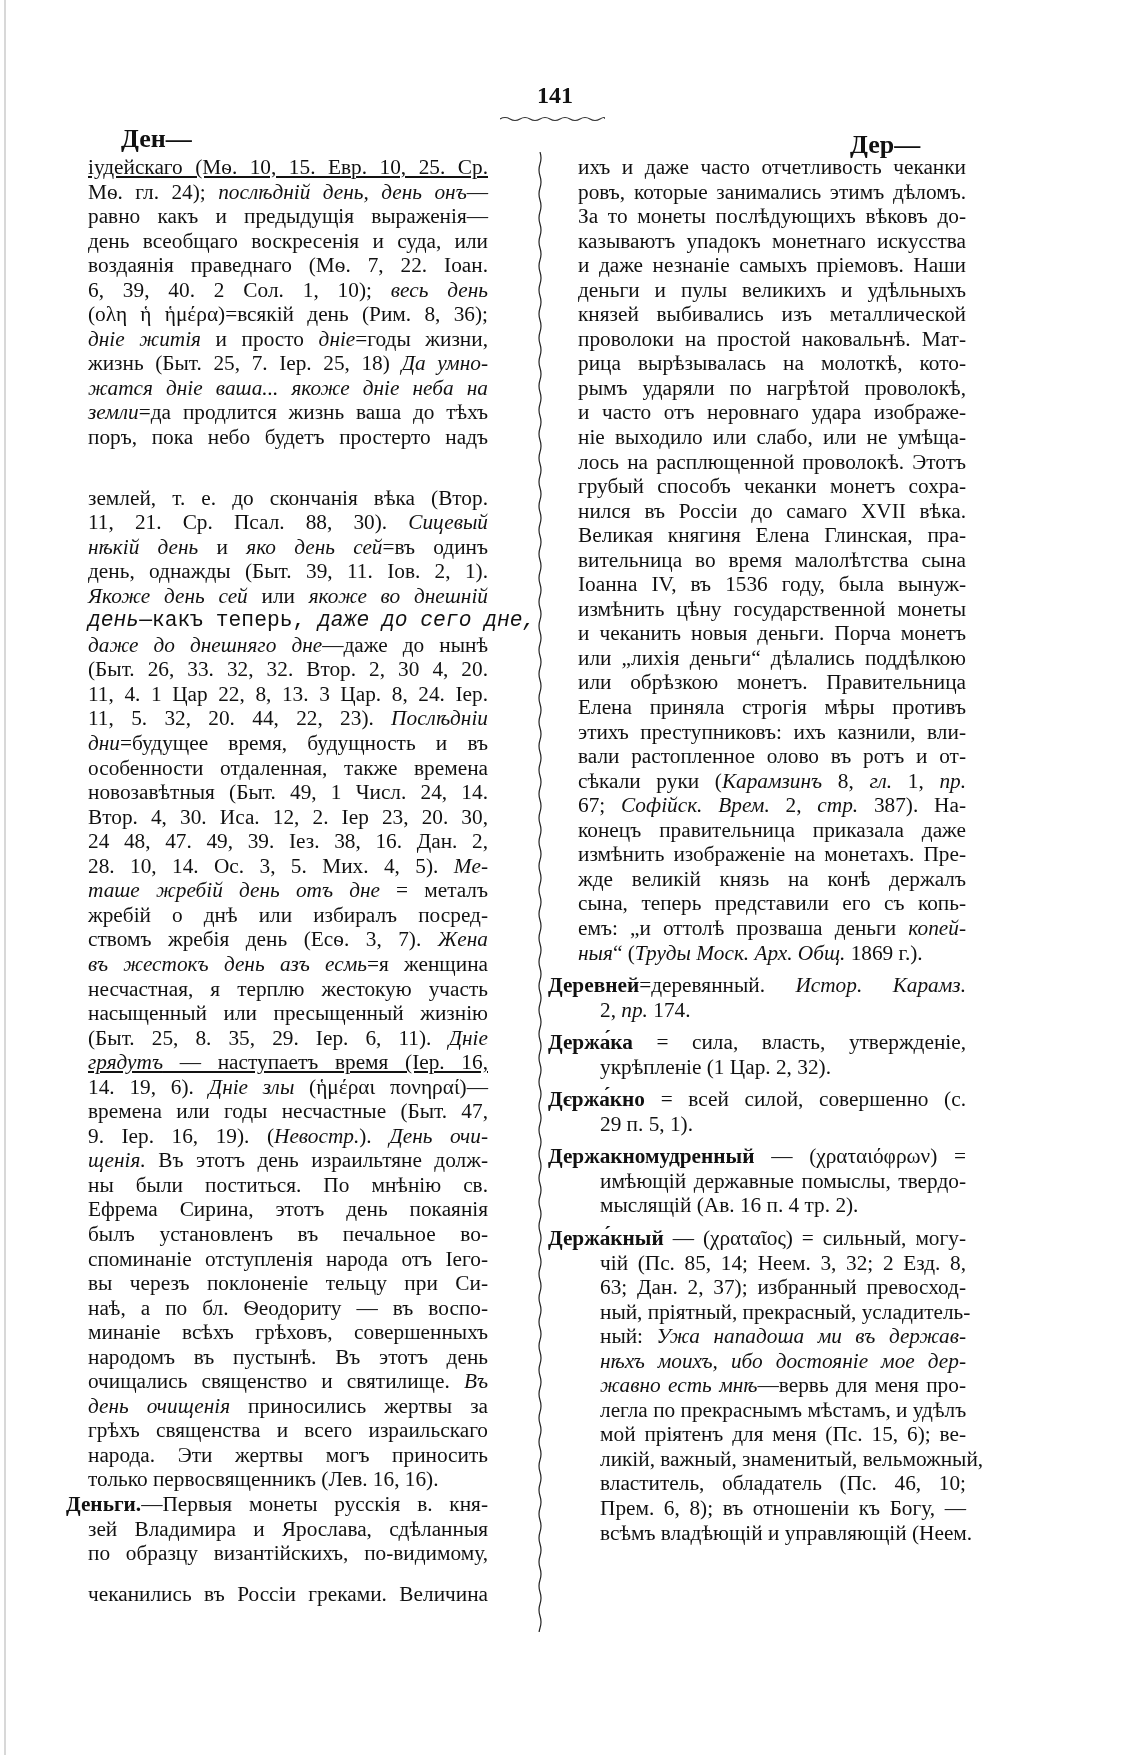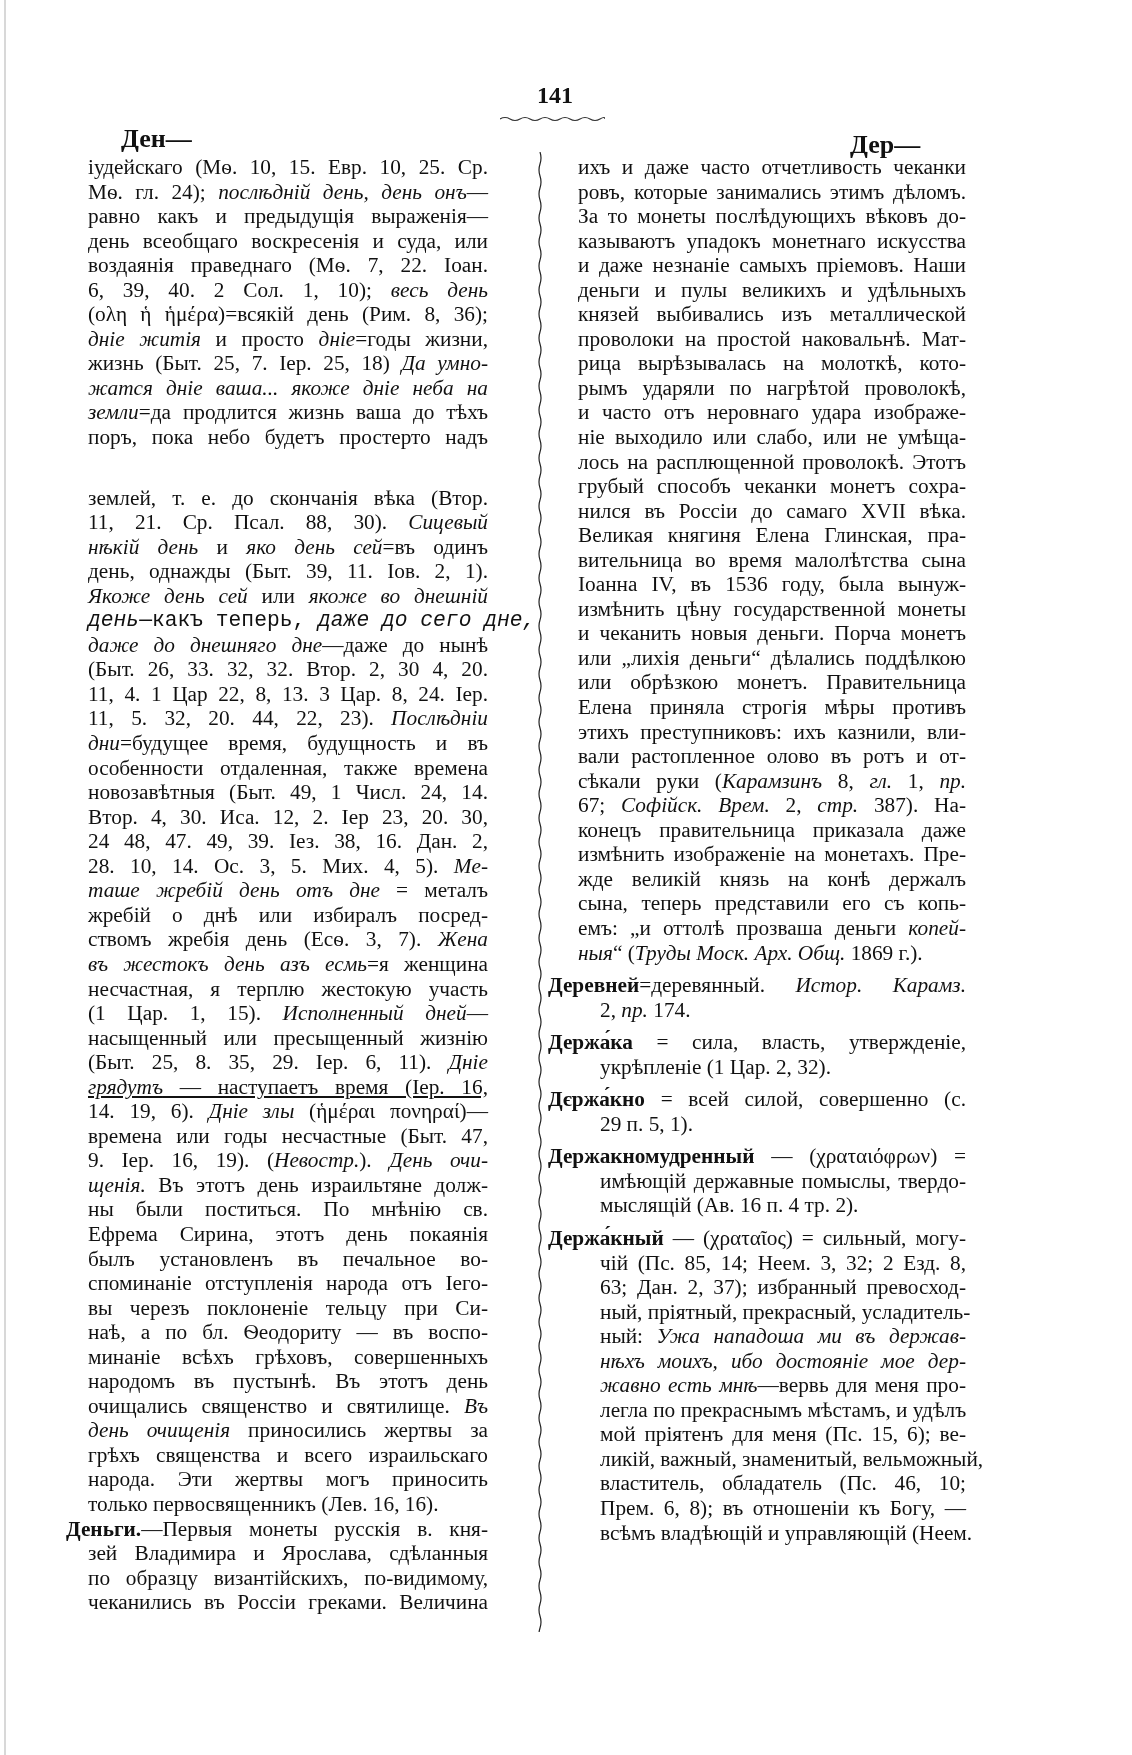--- a/index.html
+++ b/index.html
@@ -44,21 +44,21 @@
 <div class="edge-line"></div>
 
 <div class="running-head head-left">Ден—</div>
 <div class="page-number">141</div>
 <svg class="page-rule" viewBox="0 0 105 6">
   <path d="M0 3 Q 5 0 10 3 T 20 3 T 30 3 T 40 3 T 50 3 T 60 3 T 70 3 T 80 3 T 90 3 T 100 3 T 105 3" fill="none" stroke="#333" stroke-width="1.2"></path>
 </svg>
 <div class="running-head head-right">Дер—</div>
 
 <div class="col col-left" id="col-left">
-    <span class="line" style="padding-left: 0px;"><span>іудейскаго (Мѳ. 10, 15. Евр. 10, 25. Ср.</span></span>
+    <span class="line" style="padding-left: 0px; text-decoration: underline;"><span>іудейскаго (Мѳ. 10, 15. Евр. 10, 25. Ср.</span></span>
     <span class="line" style="padding-left: 0px;"><span>Мѳ. гл. 24); </span><span class="i">послѣдній день, день онъ</span><span>—</span></span>
     <span class="line" style="padding-left: 0px;"><span>равно какъ и предыдущія выраженія—</span></span>
     <span class="line" style="padding-left: 0px;"><span>день всеобщаго воскресенія и суда, или</span></span>
     <span class="line" style="padding-left: 0px;"><span>воздаянія праведнаго (Мѳ. 7, 22. Іоан.</span></span>
     <span class="line" style="padding-left: 0px;"><span>6, 39, 40. 2 Сол. 1, 10); </span><span class="i">весь день</span></span>
     <span class="line" style="padding-left: 0px;"><span>(ολη ἡ ἡμέρα)</span><span>=всякій день (Рим. 8, 36);</span></span>
     <span class="line" style="padding-left: 0px;"><span class="i">дніе житія</span><span> и просто </span><span class="i">дніе</span><span>=годы жизни,</span></span>
     <span class="line" style="padding-left: 0px;"><span>жизнь (Быт. 25, 7. Іер. 25, 18) </span><span class="i">Да умно-</span></span>
     <span class="line" style="padding-left: 0px;"><span class="i">жатся дніе ваша... якоже дніе неба на</span></span>
     <span class="line" style="padding-left: 0px;"><span class="i">земли</span><span>=да продлится жизнь ваша до тѣхъ</span></span>
@@ -77,21 +77,20 @@
     <span class="line" style="padding-left: 0px;"><span>особенности отдаленная, также времена</span></span>
     <span class="line" style="padding-left: 0px;"><span>новозавѣтныя (Быт. 49, 1 Числ. 24, 14.</span></span>
     <span class="line" style="padding-left: 0px;"><span>Втор. 4, 30. Иса. 12, 2. Іер 23, 20. 30,</span></span>
     <span class="line" style="padding-left: 0px;"><span>24 48, 47. 49, 39. Іез. 38, 16. Дан. 2,</span></span>
     <span class="line" style="padding-left: 0px;"><span>28. 10, 14. Ос. 3, 5. Мих. 4, 5). </span><span class="i">Me-</span></span>
     <span class="line" style="padding-left: 0px;"><span class="i">таше жребій день отъ дне</span><span> = металъ</span></span>
     <span class="line" style="padding-left: 0px;"><span>жребій о днѣ или избиралъ посред-</span></span>
     <span class="line" style="padding-left: 0px;"><span>ствомъ жребія день (Есѳ. 3, 7). </span><span class="i">Жена</span></span>
     <span class="line" style="padding-left: 0px;"><span class="i">въ жестокъ день азъ есмь</span><span>=я женщина</span></span>
     <span class="line" style="padding-left: 0px;"><span>несчастная, я терплю жестокую участь</span></span>
-    <span class="line" style="padding-left: 0px;"><span>(1 Цар. 1, 15). </span><span class="i">Исполненный дней</span><span>—</span></span>
     <span class="line" style="padding-left: 0px;"><span>насыщенный или пресыщенный жизнію</span></span>
     <span class="line" style="padding-left: 0px;"><span>(Быт. 25, 8. 35, 29. Іер. 6, 11). </span><span class="i">Дніе</span></span>
     <span class="line" style="padding-left: 0px; text-decoration: underline;"><span class="i">грядутъ</span><span> — наступаетъ время (Іер. 16,</span></span>
     <span class="line" style="padding-left: 0px;"><span>14. 19, 6). </span><span class="i">Дніе злы</span><span> (ἡμέραι πονηραί)—</span></span>
     <span class="line" style="padding-left: 0px;"><span>времена или годы несчастные (Быт. 47,</span></span>
     <span class="line" style="padding-left: 0px;"><span>9. Іер. 16, 19). (</span><span class="i">Невостр.</span><span>). </span><span class="i">День очи-</span></span>
     <span class="line" style="padding-left: 0px;"><span class="i">щенія.</span><span> Въ этотъ день израильтяне долж-</span></span>
     <span class="line" style="padding-left: 0px;"><span>ны были поститься. По мнѣнію св.</span></span>
     <span class="line" style="padding-left: 0px;"><span>Ефрема Сирина, этотъ день покаянія</span></span>
     <span class="line" style="padding-left: 0px;"><span>былъ установленъ въ печальное во-</span></span>
@@ -101,21 +100,21 @@
     <span class="line" style="padding-left: 0px;"><span>минаніе всѣхъ грѣховъ, совершенныхъ</span></span>
     <span class="line" style="padding-left: 0px;"><span>народомъ въ пустынѣ. Въ этотъ день</span></span>
     <span class="line" style="padding-left: 0px;"><span>очищались священство и святилище. </span><span class="i">Въ</span></span>
     <span class="line" style="padding-left: 0px;"><span class="i">день очищенія</span><span> приносились жертвы за</span></span>
     <span class="line" style="padding-left: 0px;"><span>грѣхъ священства и всего израильскаго</span></span>
     <span class="line" style="padding-left: 0px;"><span>народа. Эти жертвы могъ приносить</span></span>
     <span class="line last" style="padding-left: 0px;"><span>только первосвященникъ (Лев. 16, 16).</span></span>
     <span class="line" style="margin-left: -22px;"><span class="b">Деньги.</span><span>—Первыя монеты русскія в. кня-</span></span>
     <span class="line" style="padding-left: 0px;"><span>зей Владимира и Ярослава, сдѣланныя</span></span>
     <span class="line" style="padding-left: 0px;"><span>по образцу византійскихъ, по-видимому,</span></span>
-    <span class="line" style="padding-left: 0px;"><span>чеканились въ Россіи греками. Величина</span></span>
+    <span class="line" style="padding-left: 0px; margin-top: 16px;"><span>чеканились въ Россіи греками. Величина</span></span>
   </div>
 
 <svg class="divider" viewBox="0 0 10 1480" preserveAspectRatio="none">
   <path id="div-path" fill="none" stroke="#222" stroke-width="1.2" d="M5 0 Q 7 6 5 12 Q 3 18 5 24 Q 7 30 5 36 Q 3 42 5 48 Q 7 54 5 60 Q 3 66 5 72 Q 7 78 5 84 Q 3 90 5 96 Q 7 102 5 108 Q 3 114 5 120 Q 7 126 5 132 Q 3 138 5 144 Q 7 150 5 156 Q 3 162 5 168 Q 7 174 5 180 Q 3 186 5 192 Q 7 198 5 204 Q 3 210 5 216 Q 7 222 5 228 Q 3 234 5 240 Q 7 246 5 252 Q 3 258 5 264 Q 7 270 5 276 Q 3 282 5 288 Q 7 294 5 300 Q 3 306 5 312 Q 7 318 5 324 Q 3 330 5 336 Q 7 342 5 348 Q 3 354 5 360 Q 7 366 5 372 Q 3 378 5 384 Q 7 390 5 396 Q 3 402 5 408 Q 7 414 5 420 Q 3 426 5 432 Q 7 438 5 444 Q 3 450 5 456 Q 7 462 5 468 Q 3 474 5 480 Q 7 486 5 492 Q 3 498 5 504 Q 7 510 5 516 Q 3 522 5 528 Q 7 534 5 540 Q 3 546 5 552 Q 7 558 5 564 Q 3 570 5 576 Q 7 582 5 588 Q 3 594 5 600 Q 7 606 5 612 Q 3 618 5 624 Q 7 630 5 636 Q 3 642 5 648 Q 7 654 5 660 Q 3 666 5 672 Q 7 678 5 684 Q 3 690 5 696 Q 7 702 5 708 Q 3 714 5 720 Q 7 726 5 732 Q 3 738 5 744 Q 7 750 5 756 Q 3 762 5 768 Q 7 774 5 780 Q 3 786 5 792 Q 7 798 5 804 Q 3 810 5 816 Q 7 822 5 828 Q 3 834 5 840 Q 7 846 5 852 Q 3 858 5 864 Q 7 870 5 876 Q 3 882 5 888 Q 7 894 5 900 Q 3 906 5 912 Q 7 918 5 924 Q 3 930 5 936 Q 7 942 5 948 Q 3 954 5 960 Q 7 966 5 972 Q 3 978 5 984 Q 7 990 5 996 Q 3 1002 5 1008 Q 7 1014 5 1020 Q 3 1026 5 1032 Q 7 1038 5 1044 Q 3 1050 5 1056 Q 7 1062 5 1068 Q 3 1074 5 1080 Q 7 1086 5 1092 Q 3 1098 5 1104 Q 7 1110 5 1116 Q 3 1122 5 1128 Q 7 1134 5 1140 Q 3 1146 5 1152 Q 7 1158 5 1164 Q 3 1170 5 1176 Q 7 1182 5 1188 Q 3 1194 5 1200 Q 7 1206 5 1212 Q 3 1218 5 1224 Q 7 1230 5 1236 Q 3 1242 5 1248 Q 7 1254 5 1260 Q 3 1266 5 1272 Q 7 1278 5 1284 Q 3 1290 5 1296 Q 7 1302 5 1308 Q 3 1314 5 1320 Q 7 1326 5 1332 Q 3 1338 5 1344 Q 7 1350 5 1356 Q 3 1362 5 1368 Q 7 1374 5 1380 Q 3 1386 5 1392 Q 7 1398 5 1404 Q 3 1410 5 1416 Q 7 1422 5 1428 Q 3 1434 5 1440 Q 7 1446 5 1452 Q 3 1458 5 1464 Q 7 1470 5 1476 Q 3 1482 5 1488"></path>
 </svg>
 
 <div class="col col-right" id="col-right">
     <span class="line"><span>ихъ и даже часто отчетливость чеканки</span></span>
     <span class="line"><span>ровъ, которые занимались этимъ дѣломъ.</span></span>
     <span class="line"><span>За то монеты послѣдующихъ вѣковъ до-</span></span>

